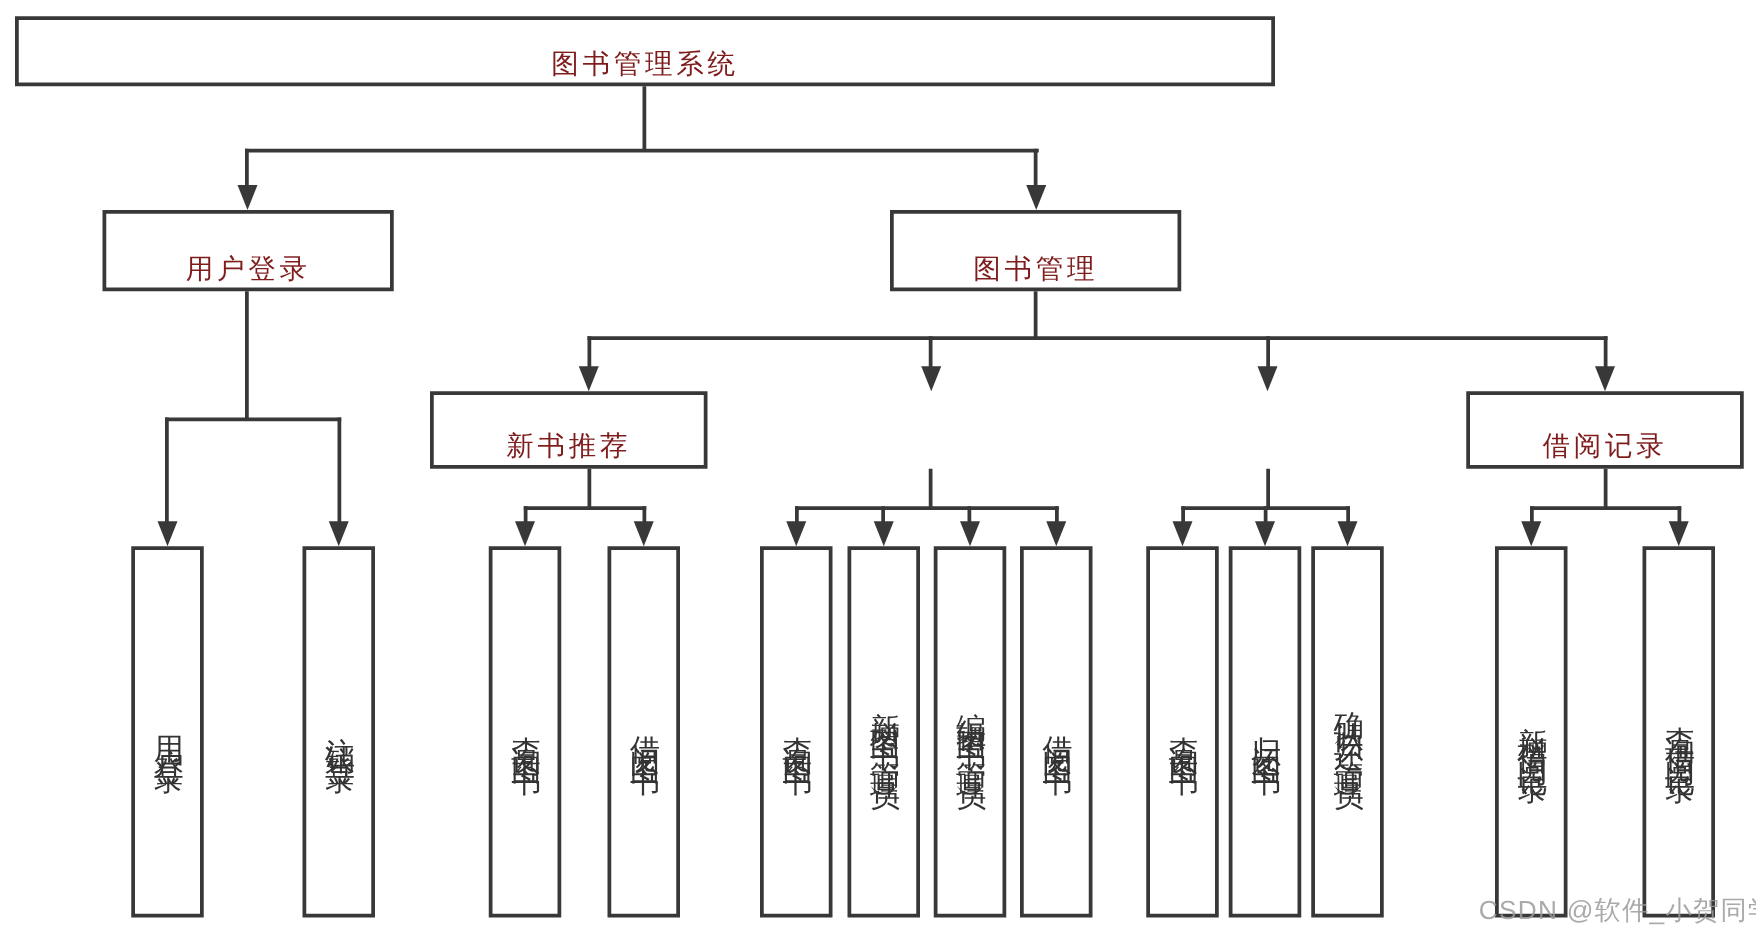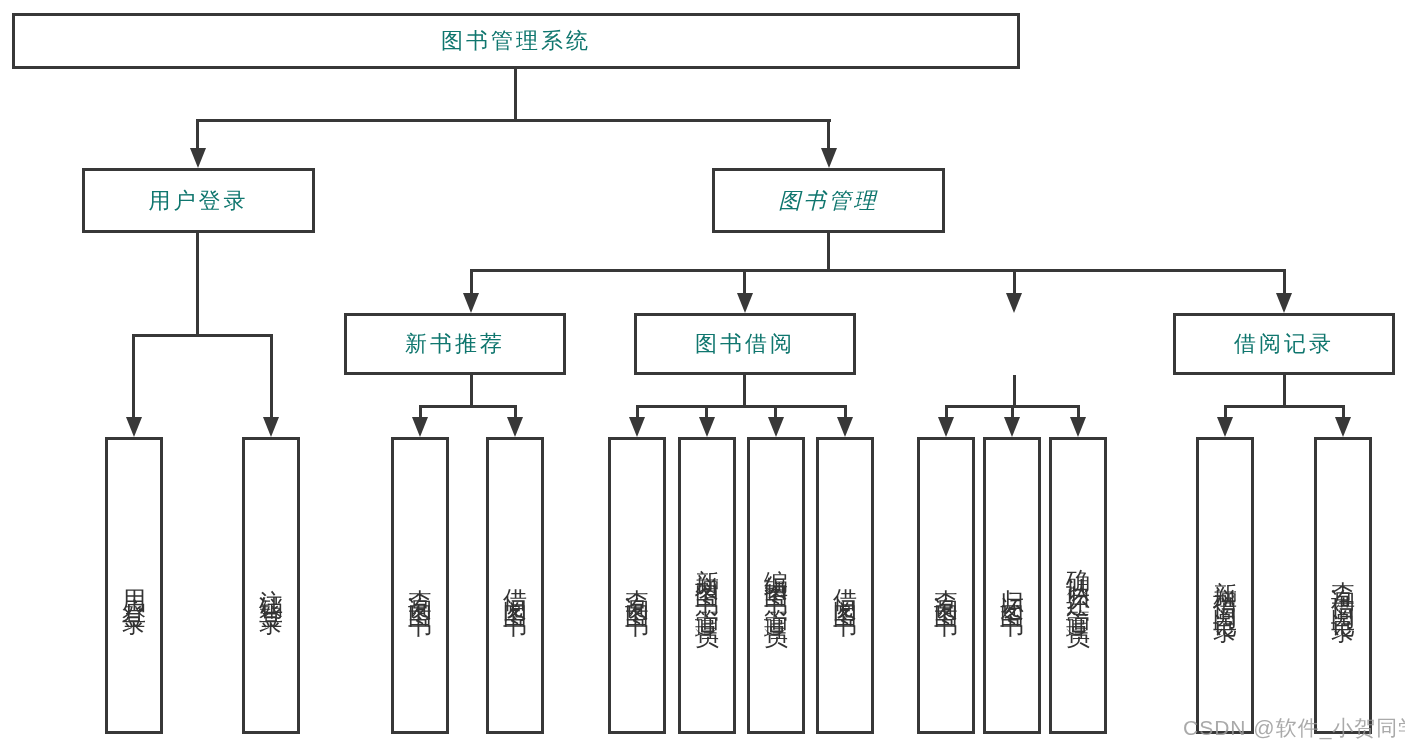--- a/index.html
+++ b/index.html
@@ -12,22 +12,22 @@
     position: relative;
     width: 1405px; height: 747px;
     background: #ffffff;
     overflow: hidden;
   }
   .hbox {
     position: absolute;
     box-sizing: border-box;
     border: 3px solid #383838;
     background: #ffffff;
-    display: flex; align-items: center; justify-content: center;
-    font-size: 22px; color: #0f766e;
+    display: flex; align-items: flex-end; justify-content: center;
+    font-size: 22px; color: #7f1d1d;
     letter-spacing: 3px;
     white-space: nowrap;
   }
   .vbox {
     position: absolute;
     box-sizing: border-box;
     border: 3px solid #383838;
     background: #ffffff;
     display: flex; align-items: center; justify-content: center;
     width: 58px; top: 437px; height: 297px;
@@ -70,21 +70,21 @@
   <div class="line" style="left:514px; top:69px; width:3px; height:52px;"></div>
   <div class="line" style="left:196px; top:119px; width:635px; height:3px;"></div>
   <div class="line" style="left:196px; top:119px; width:3px; height:31px;"></div>
   <div class="arrow" style="left:190px; top:148px;"></div>
   <div class="line" style="left:827px; top:119px; width:3px; height:31px;"></div>
   <div class="arrow" style="left:821px; top:148px;"></div>
 
   <div class="hbox" style="left:82px; top:168px; width:233px; height:65px;">
     <span>用户登录</span>
   </div>
-  <div class="hbox" style="left:712px; top:168px; width:233px; height:65px;font-style:italic;">
+  <div class="hbox" style="left:712px; top:168px; width:233px; height:65px;">
     <span>图书管理</span>
   </div>
 
   <div class="line" style="left:196px; top:233px; width:3px; height:103px;"></div>
   <div class="line" style="left:132px; top:334px; width:141px; height:3px;"></div>
   <div class="line" style="left:132px; top:334px; width:3px; height:84px;"></div>
   <div class="arrow" style="left:126px; top:417px;"></div>
   <div class="line" style="left:270px; top:334px; width:3px; height:84px;"></div>
   <div class="arrow" style="left:263px; top:417px;"></div>
 
@@ -94,23 +94,20 @@
   <div class="arrow" style="left:463px; top:293px;"></div>
   <div class="line" style="left:743px; top:269px; width:3px; height:26px;"></div>
   <div class="arrow" style="left:737px; top:293px;"></div>
   <div class="line" style="left:1013px; top:269px; width:3px; height:26px;"></div>
   <div class="arrow" style="left:1006px; top:293px;"></div>
   <div class="line" style="left:1283px; top:269px; width:3px; height:26px;"></div>
   <div class="arrow" style="left:1276px; top:293px;"></div>
 
   <div class="hbox" style="left:344px; top:313px; width:222px; height:62px;">
     <span>新书推荐</span>
-  </div>
-  <div class="hbox" style="left:634px; top:313px; width:222px; height:62px;">
-    <span>图书借阅</span>
   </div>
   <div class="hbox" style="left:1173px; top:313px; width:222px; height:62px;">
     <span>借阅记录</span>
   </div>
 
   <div class="line" style="left:470px; top:375px; width:3px; height:32px;"></div>
   <div class="line" style="left:419px; top:405px; width:98px; height:3px;"></div>
   <div class="line" style="left:419px; top:405px; width:3px; height:13px;"></div>
   <div class="arrow" style="left:412px; top:417px;"></div>
   <div class="line" style="left:514px; top:405px; width:3px; height:13px;"></div>

